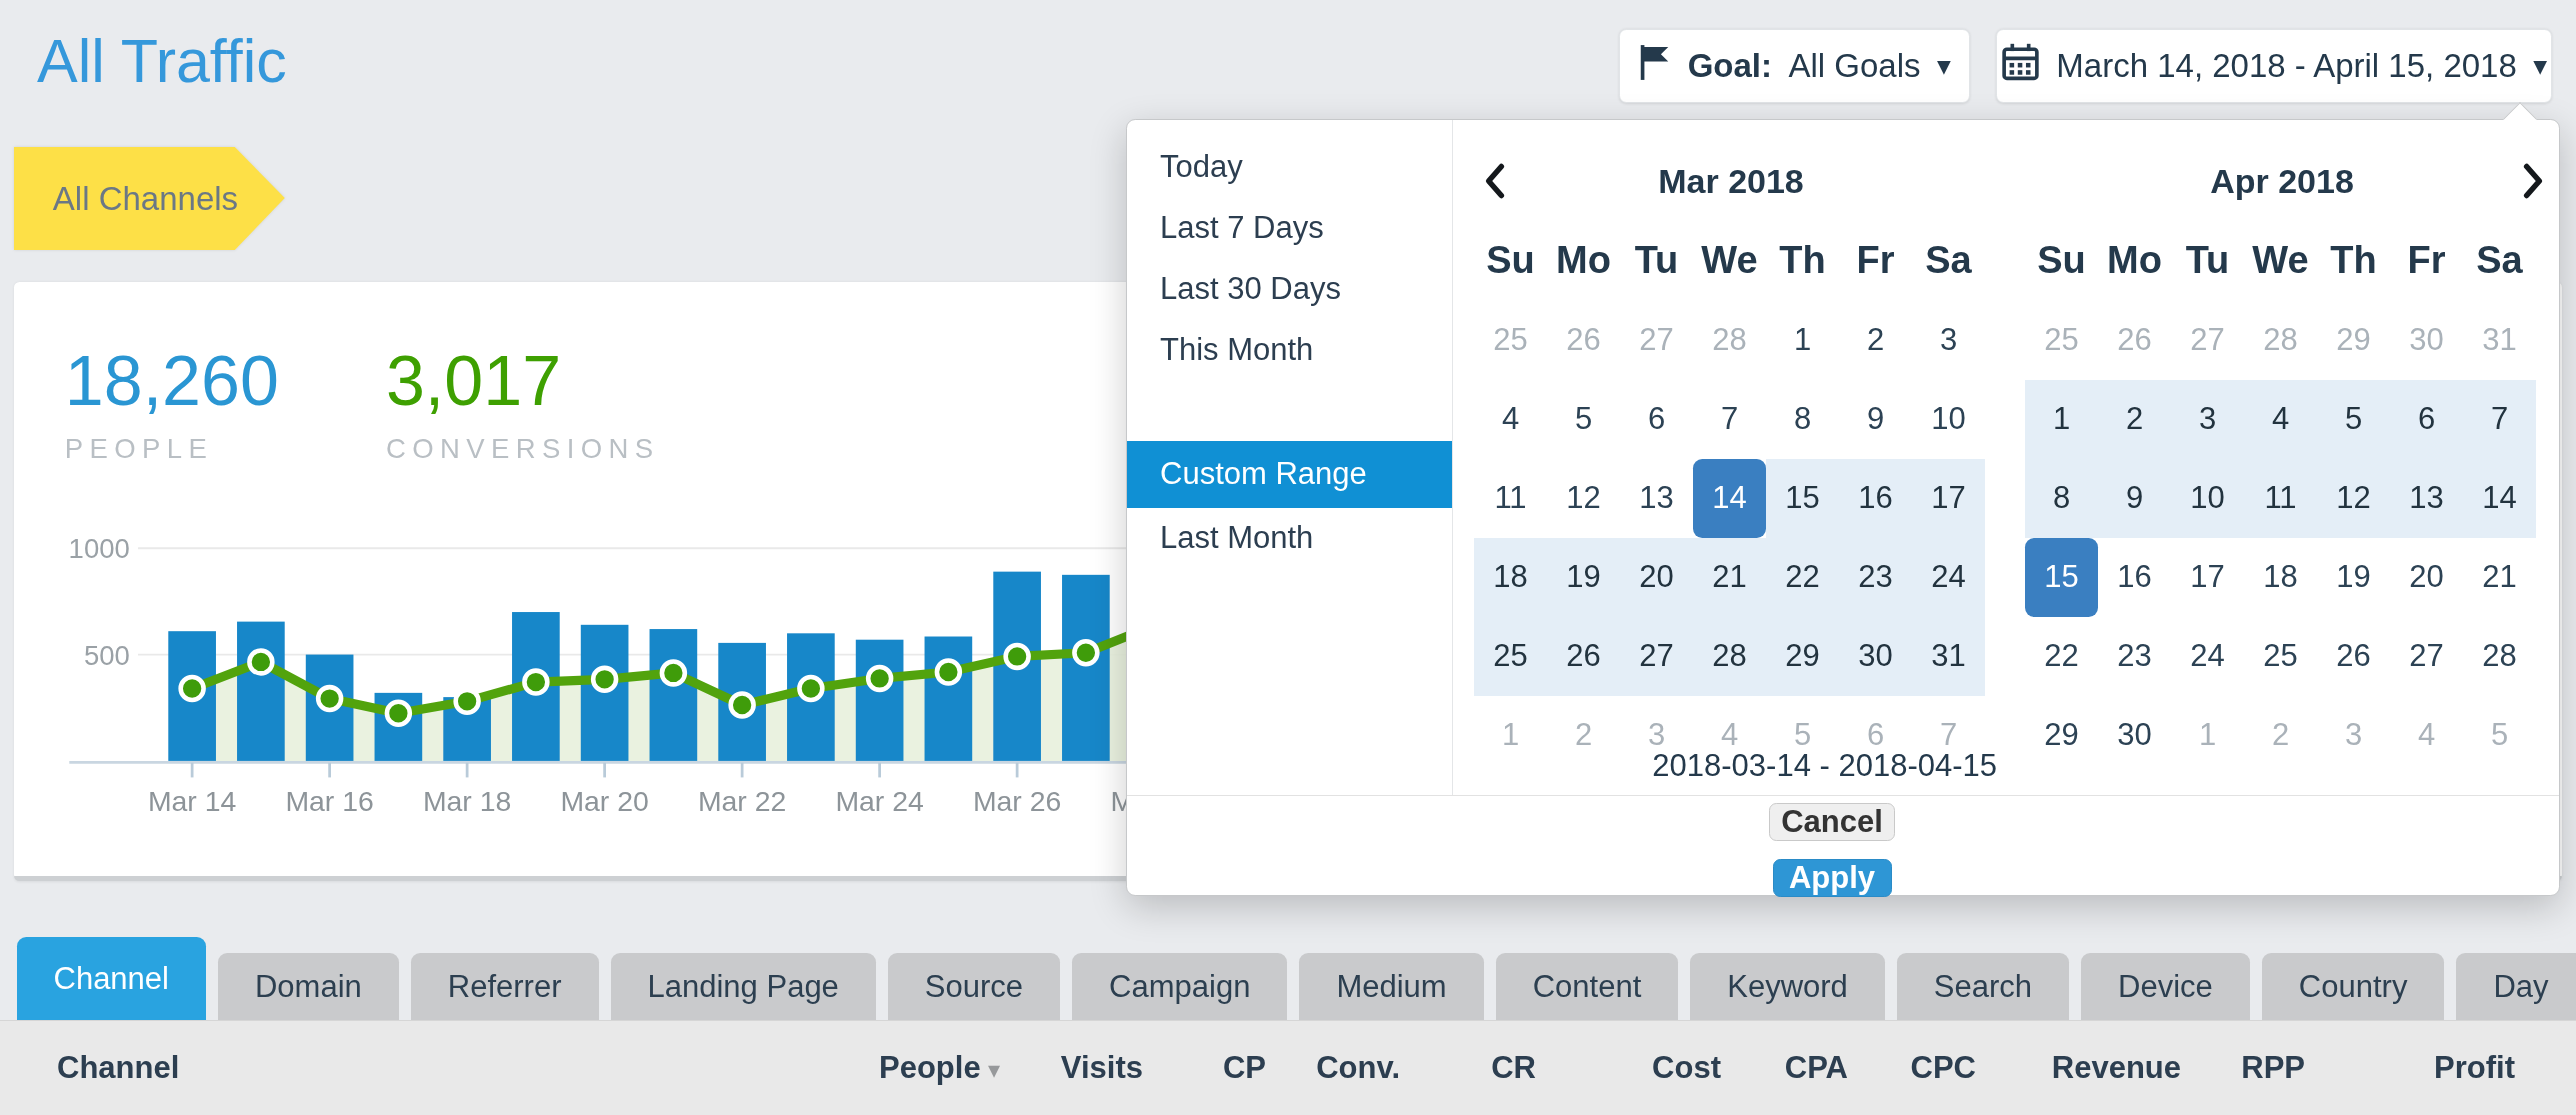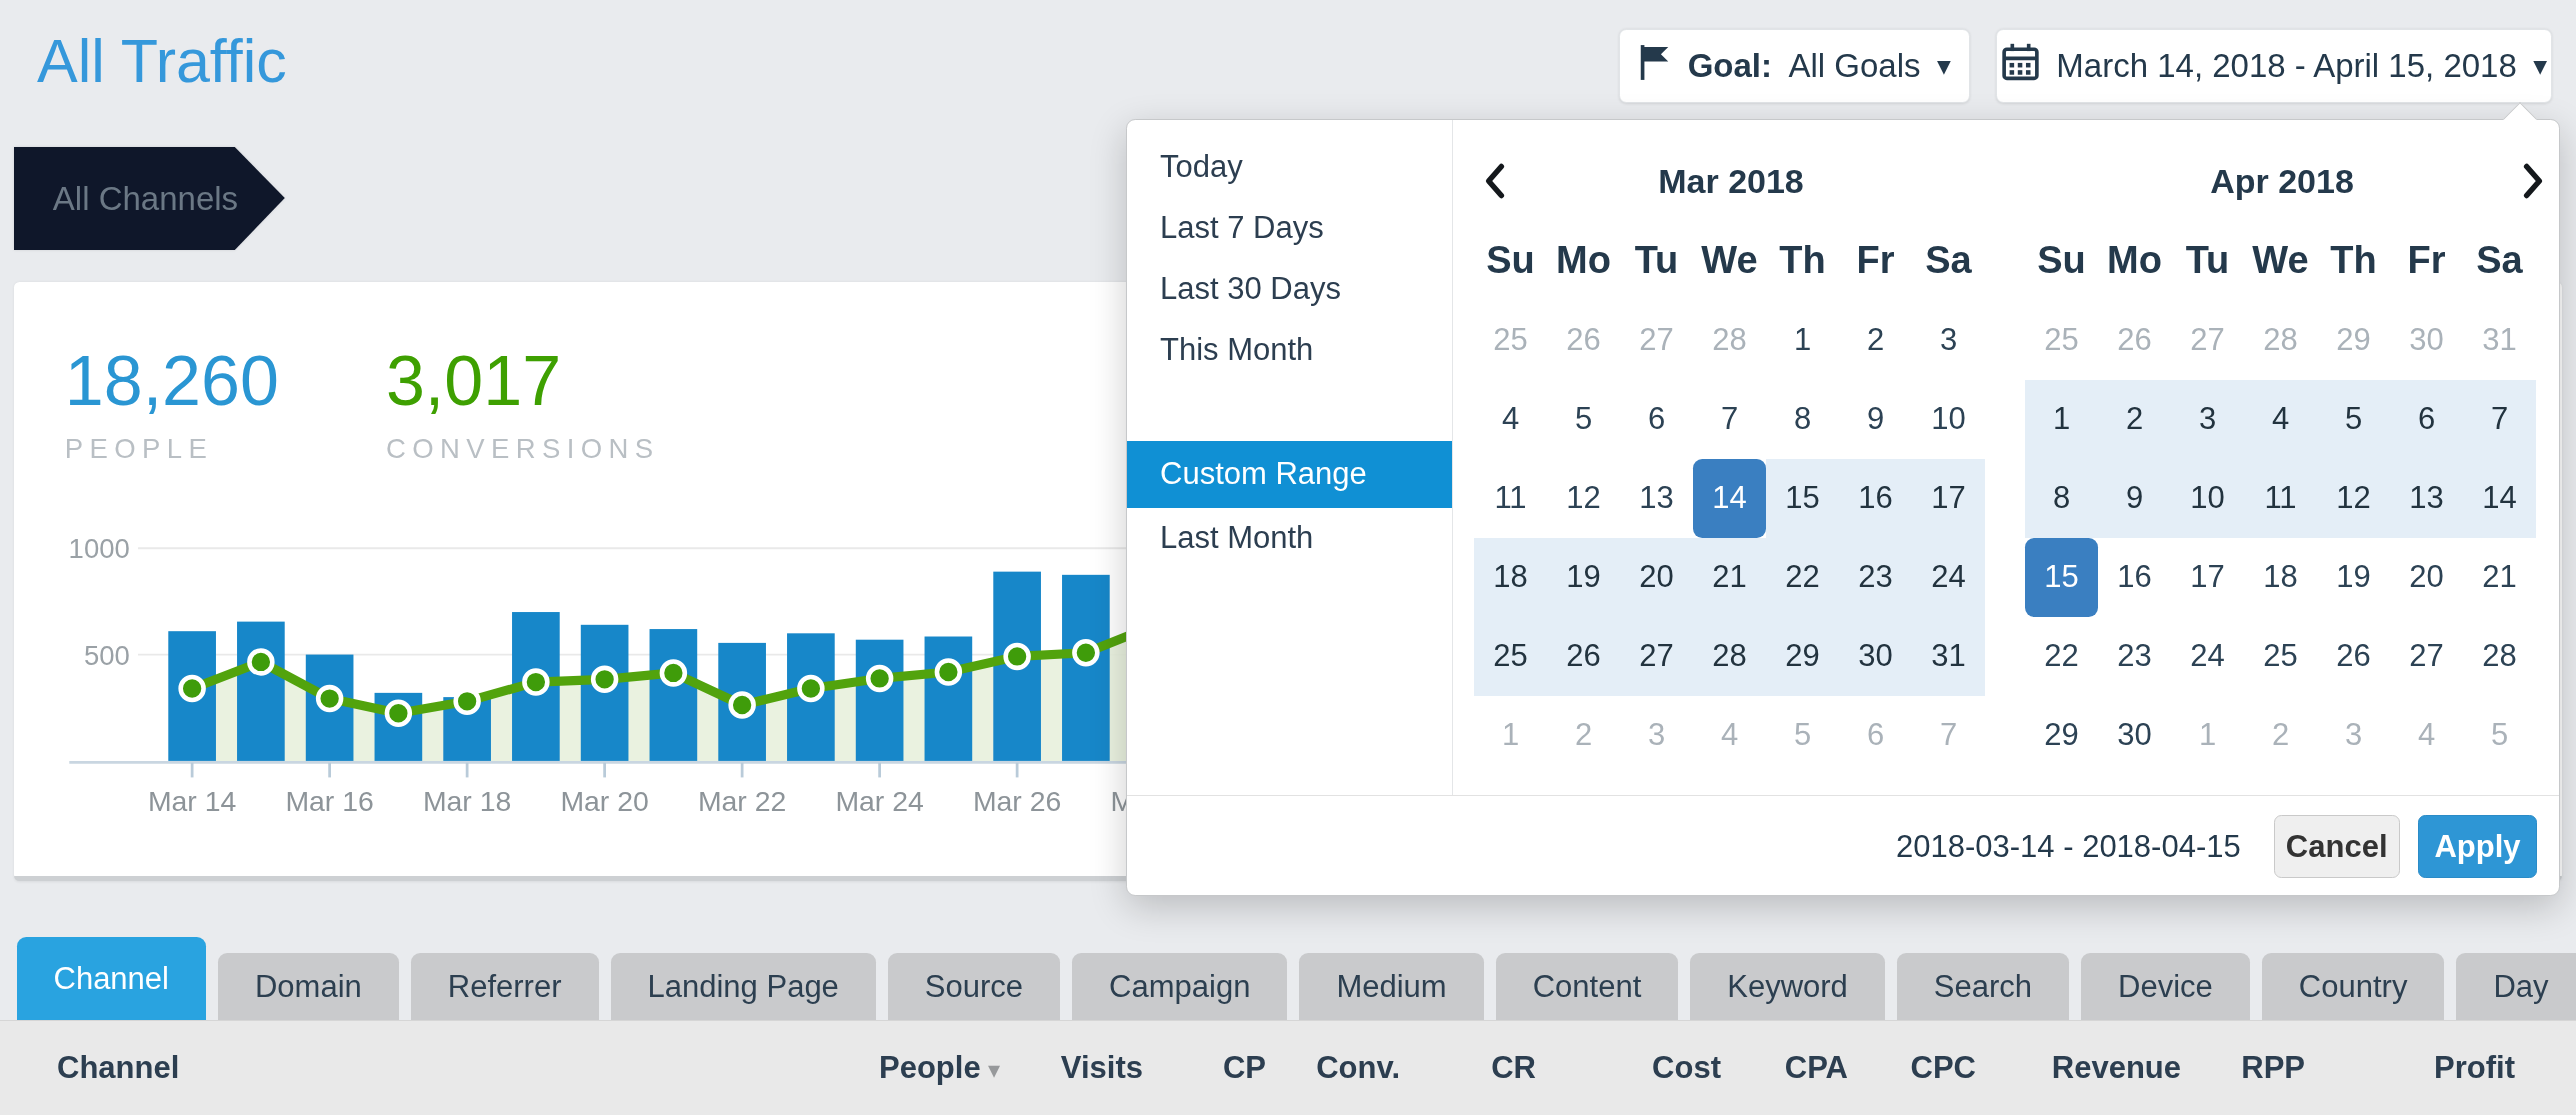--- a/index.html
+++ b/index.html
@@ -20,21 +20,21 @@
     cursor:pointer; z-index:3;
   }
   .goal-btn { left:1619px; width:351px; }
   .date-btn { left:1996px; width:556px; }
   .bold { font-weight:bold; }
   .caret { font-size:27.5px; color:#24394b; line-height:1; }
   .icon-svg { display:block; }
   
   .breadcrumb-wrap { position:absolute; left:13.8px; top:147px; filter:drop-shadow(0 0.9px 1.8px rgba(0,0,0,.10)); }
   .breadcrumb {
-    width:271px; height:103px; background:#0f172a;
+    width:271px; height:103px; background:#fde047;
     clip-path:polygon(0 0, 221px 0, 271px 51px, 221px 103px, 0 103px);
     display:flex; align-items:center; padding-left:39px;
     font-size:33px; color:#6b7885;
   }
   
   .chart-card {
     position:absolute; left:13.8px; top:282px; width:2548px; height:599px;
     background:#fff; border-radius:5.5px; border-bottom:5.5px solid #cdd0d3;
     box-shadow:0 0.9px 2.8px rgba(0,0,0,.07); z-index:1;
   }
@@ -54,21 +54,21 @@
     position:absolute; top:-13px; right:27.5px; width:24px; height:24px;
     background:#fff; transform:rotate(45deg);
     border-left:0.9px solid #c6c8ca; border-top:0.9px solid #c6c8ca;
   }
   .dp-menu { position:absolute; left:0; top:0; width:326px; height:675px; border-right:0.9px solid #e4e6e8; padding-top:16.5px; }
   .dp-item { height:61px; display:flex; align-items:center; padding-left:33px; font-size:31px; color:#2c3e50; cursor:pointer; }
   .dp-item.active { margin-top:60px; height:67px; background:#1090d4; color:#fff; }
   .dp-footer {
     position:absolute; left:0; top:675px; width:100%; height:102px;
     border-top:0.9px solid #e2e2e2; display:flex; align-items:center;
-    justify-content:flex-end; gap:18.3px; padding-right:22px; font-size:31px; color:#24394b;
+    justify-content:flex-end; gap:18.3px; padding-right:22px; font-size:31px; color:#24394b;flex-direction:column;
   }
   .dp-range-text { margin-right:14.7px; }
   .btn { height:63px; border-radius:7.3px; font-size:31px; font-weight:bold;
          display:flex; align-items:center; justify-content:center; cursor:pointer; }
   .btn-cancel { width:126px; background:#efefef; border:0.9px solid #c9c9c9; color:#333; }
   .btn-apply { width:119px; background:#2e96d5; border:0.9px solid #2a8bc7; color:#fff; }
   
   .cal { position:absolute; top:37px; width:514px; }
   .cal-mar { left:347px; }
   .cal-apr { left:898px; }

